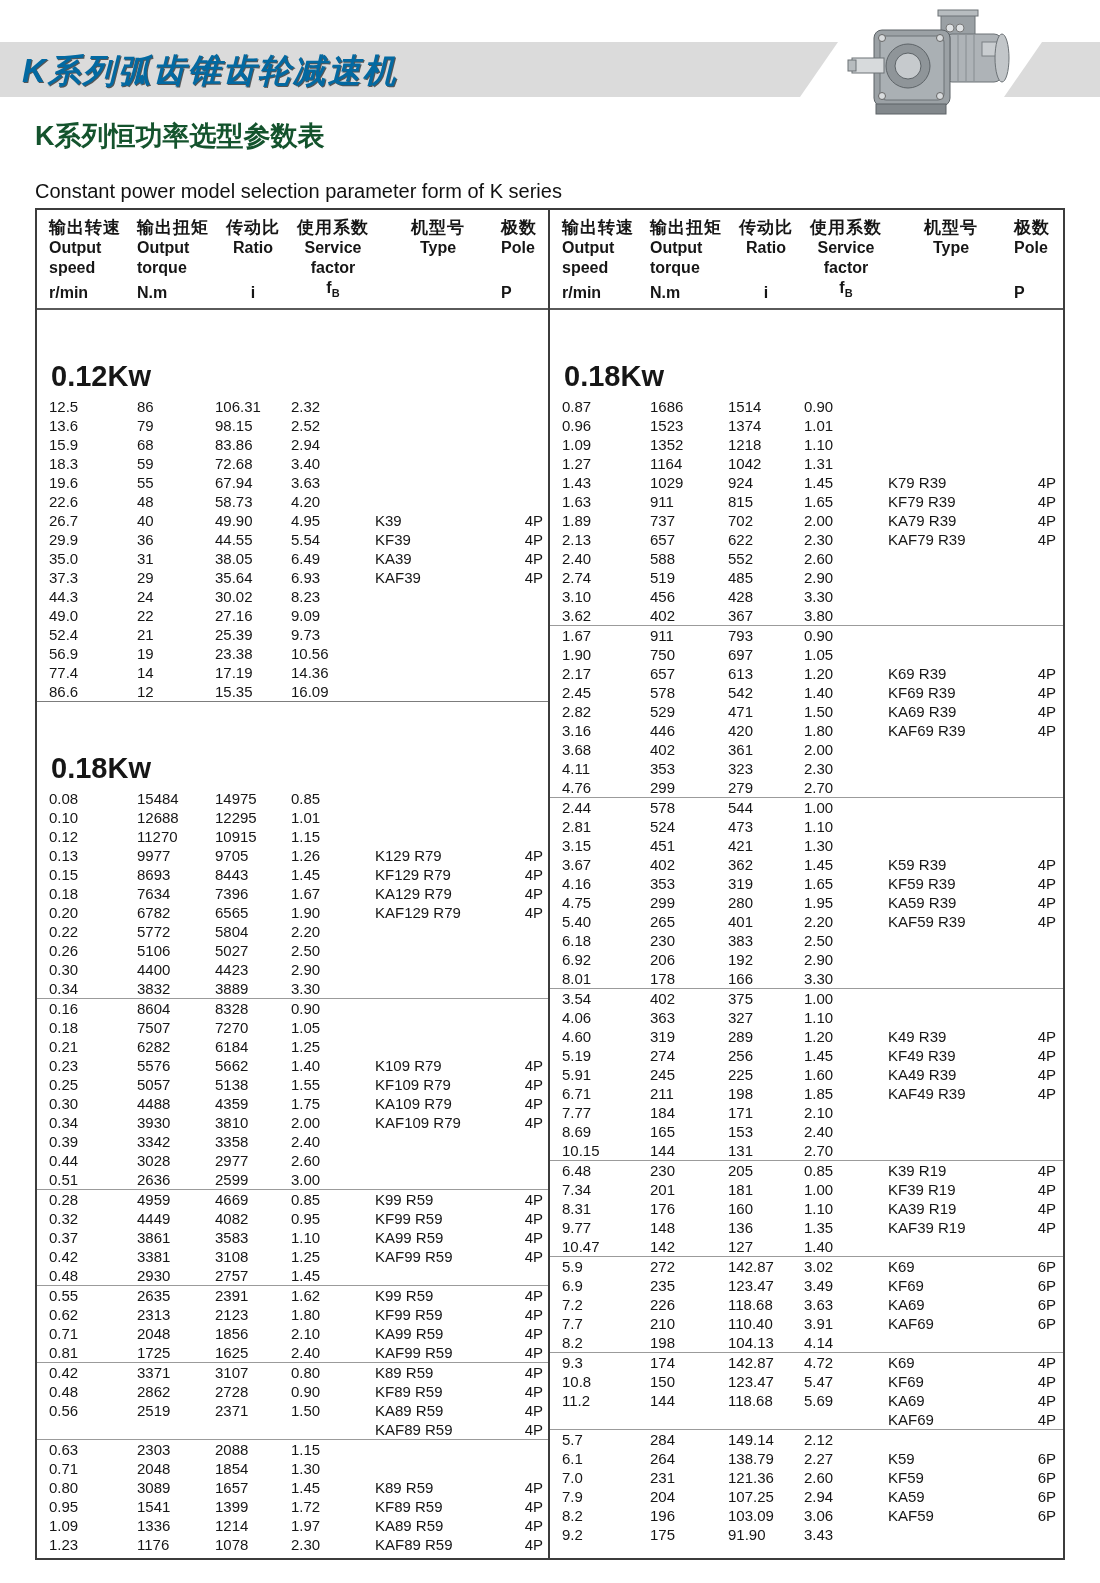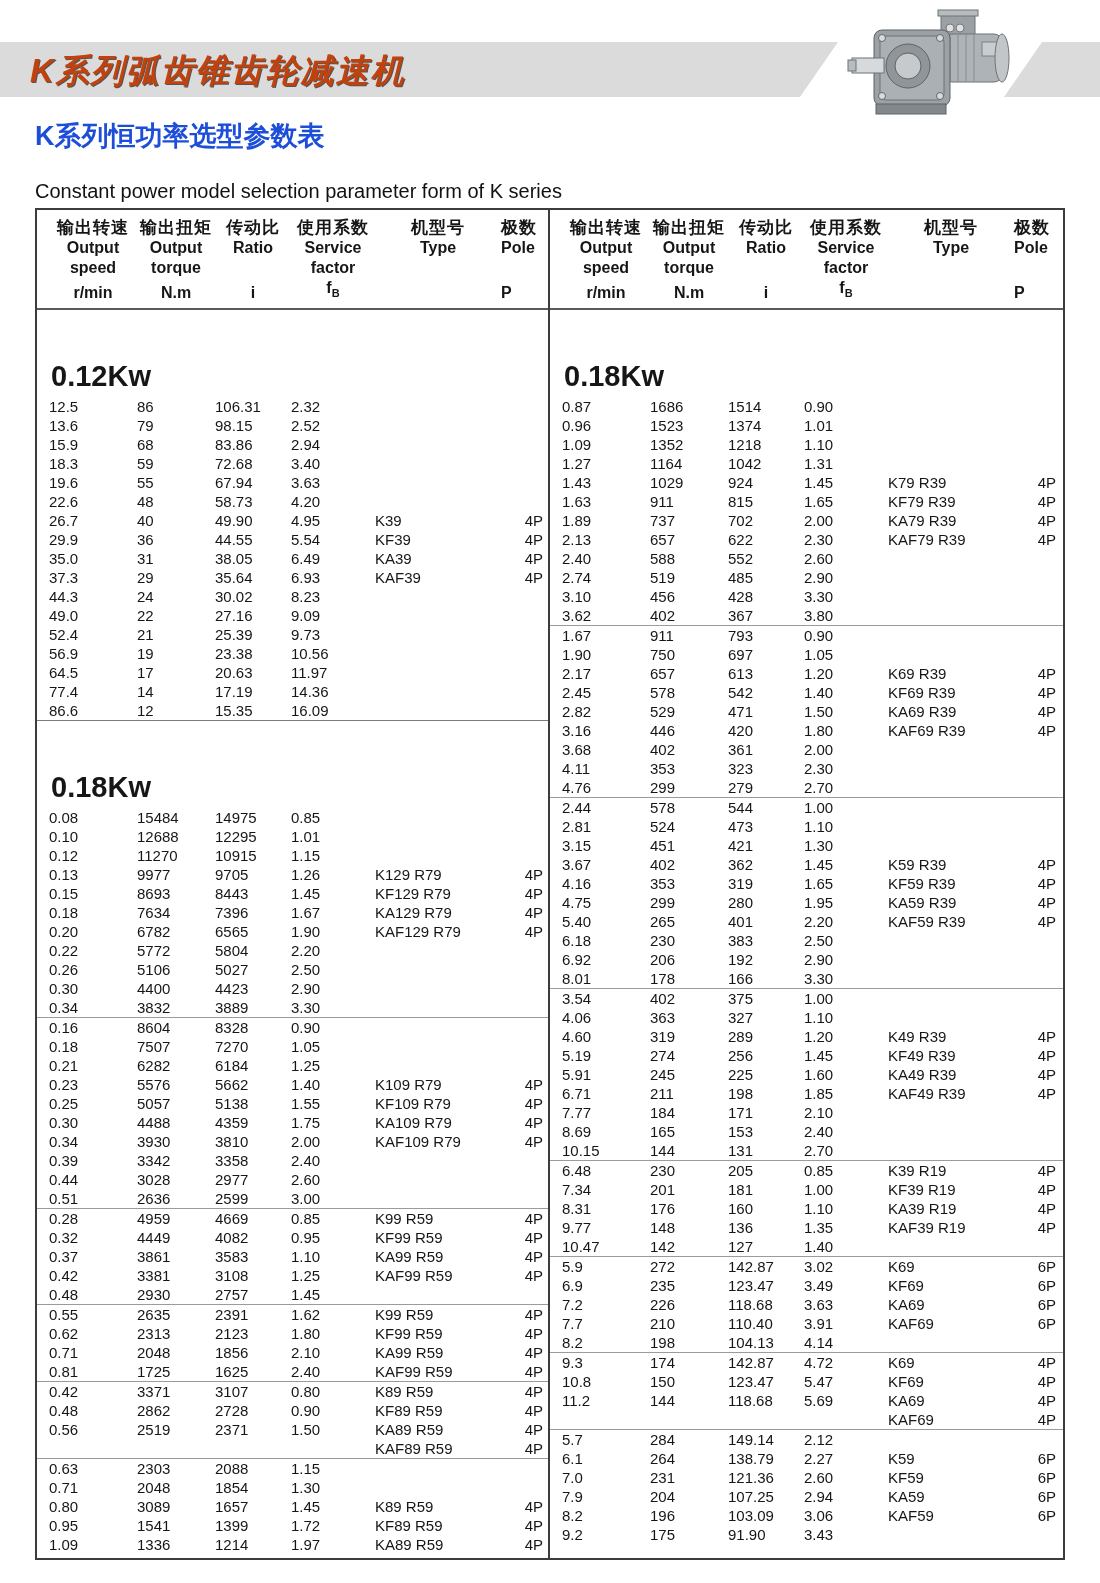--- a/index.html
+++ b/index.html
@@ -4,38 +4,38 @@
 <style>
   html,body{margin:0;padding:0;background:#ffffff;}
   .page{position:relative;width:1100px;height:1583px;background:#fff;overflow:hidden;
         font-family:"Liberation Sans","DejaVu Sans",sans-serif;color:#161616;}
 
   
   .banner-main{position:absolute;top:42px;left:0;width:838px;height:55px;background:#dbdbdb;
                clip-path:polygon(0 0,100% 0,calc(100% - 38px) 100%,0 100%);}
   .banner-right{position:absolute;top:42px;left:1004px;width:96px;height:55px;background:#dbdbdb;
                clip-path:polygon(38px 0,100% 0,100% 100%,0 100%);}
-  .banner-title{position:absolute;top:49px;left:30px;font-size:33px;font-weight:bold;font-style:italic;
-                letter-spacing:2px;color:#c2410c;text-shadow:1px 1px 0 #555;}
+  .banner-title{position:absolute;top:49px;left:22px;font-size:33px;font-weight:bold;font-style:italic;
+                letter-spacing:2px;color:#0369a1;text-shadow:1px 1px 0 #555;}
   .gearbox{position:absolute;top:4px;left:846px;width:178px;height:122px;}
 
   
-  .sec-title-zh{position:absolute;top:118px;left:35px;font-size:27px;font-weight:bold;color:#1d4ed8;}
+  .sec-title-zh{position:absolute;top:118px;left:35px;font-size:27px;font-weight:bold;color:#14532d;}
   .sec-title-en{position:absolute;top:156px;left:35px;font-size:20px;color:#111;margin-top:24px;}
 
   
   .table{position:absolute;top:208px;left:35px;width:1030px;height:1352px;border:2px solid #3c3c3c;
          display:flex;box-sizing:border-box;}
   .half{width:50%;height:100%;position:relative;box-sizing:border-box;overflow:hidden;}
   .half.left{border-right:2px solid #3c3c3c;}
 
   .col-header{height:100px;border-bottom:2px solid #5a5a5a;box-sizing:border-box;
               display:grid;grid-template-columns:88px 78px 76px 84px 126px 48px;
               padding:8px 0 0 12px;}
-  .hcell{display:flex;flex-direction:column;line-height:20px;font-weight:bold;text-align:center;}
+  .hcell{display:flex;flex-direction:column;line-height:20px;font-weight:bold;}
   .hcell .zh{font-size:17px;letter-spacing:1px;white-space:nowrap;}
   .hcell .en{font-size:16px;}
   .hcell .unit{font-size:16px;margin-top:auto;padding-bottom:8px;}
   .hcell.al-c{text-align:center;}
   .hcell.al-r{text-align:left;padding-right:6px;}
   .hcell sub{font-size:11px;}
 
   .section.sec-sep{border-top:1px solid #7c7c7c;}
   .power{font-size:29px;font-weight:bold;padding:7px 0 6px 14px;line-height:1.0;margin-top:45px;}
   .grp.grp-sep{border-top:1px solid #9b9b9b;}
@@ -233,28 +233,20 @@
               </div>
               <div class="row">
                 <span class="c-speed">56.9</span>
                 <span class="c-torque">19</span>
                 <span class="c-ratio">23.38</span>
                 <span class="c-factor">10.56</span>
                 <span class="c-type"></span>
                 <span class="c-pole"></span>
               </div>
               <div class="row">
-                <span class="c-speed">64.5</span>
-                <span class="c-torque">17</span>
-                <span class="c-ratio">20.63</span>
-                <span class="c-factor">11.97</span>
-                <span class="c-type"></span>
-                <span class="c-pole"></span>
-              </div>
-              <div class="row">
                 <span class="c-speed">77.4</span>
                 <span class="c-torque">14</span>
                 <span class="c-ratio">17.19</span>
                 <span class="c-factor">14.36</span>
                 <span class="c-type"></span>
                 <span class="c-pole"></span>
               </div>
               <div class="row">
                 <span class="c-speed">86.6</span>
                 <span class="c-torque">12</span>

